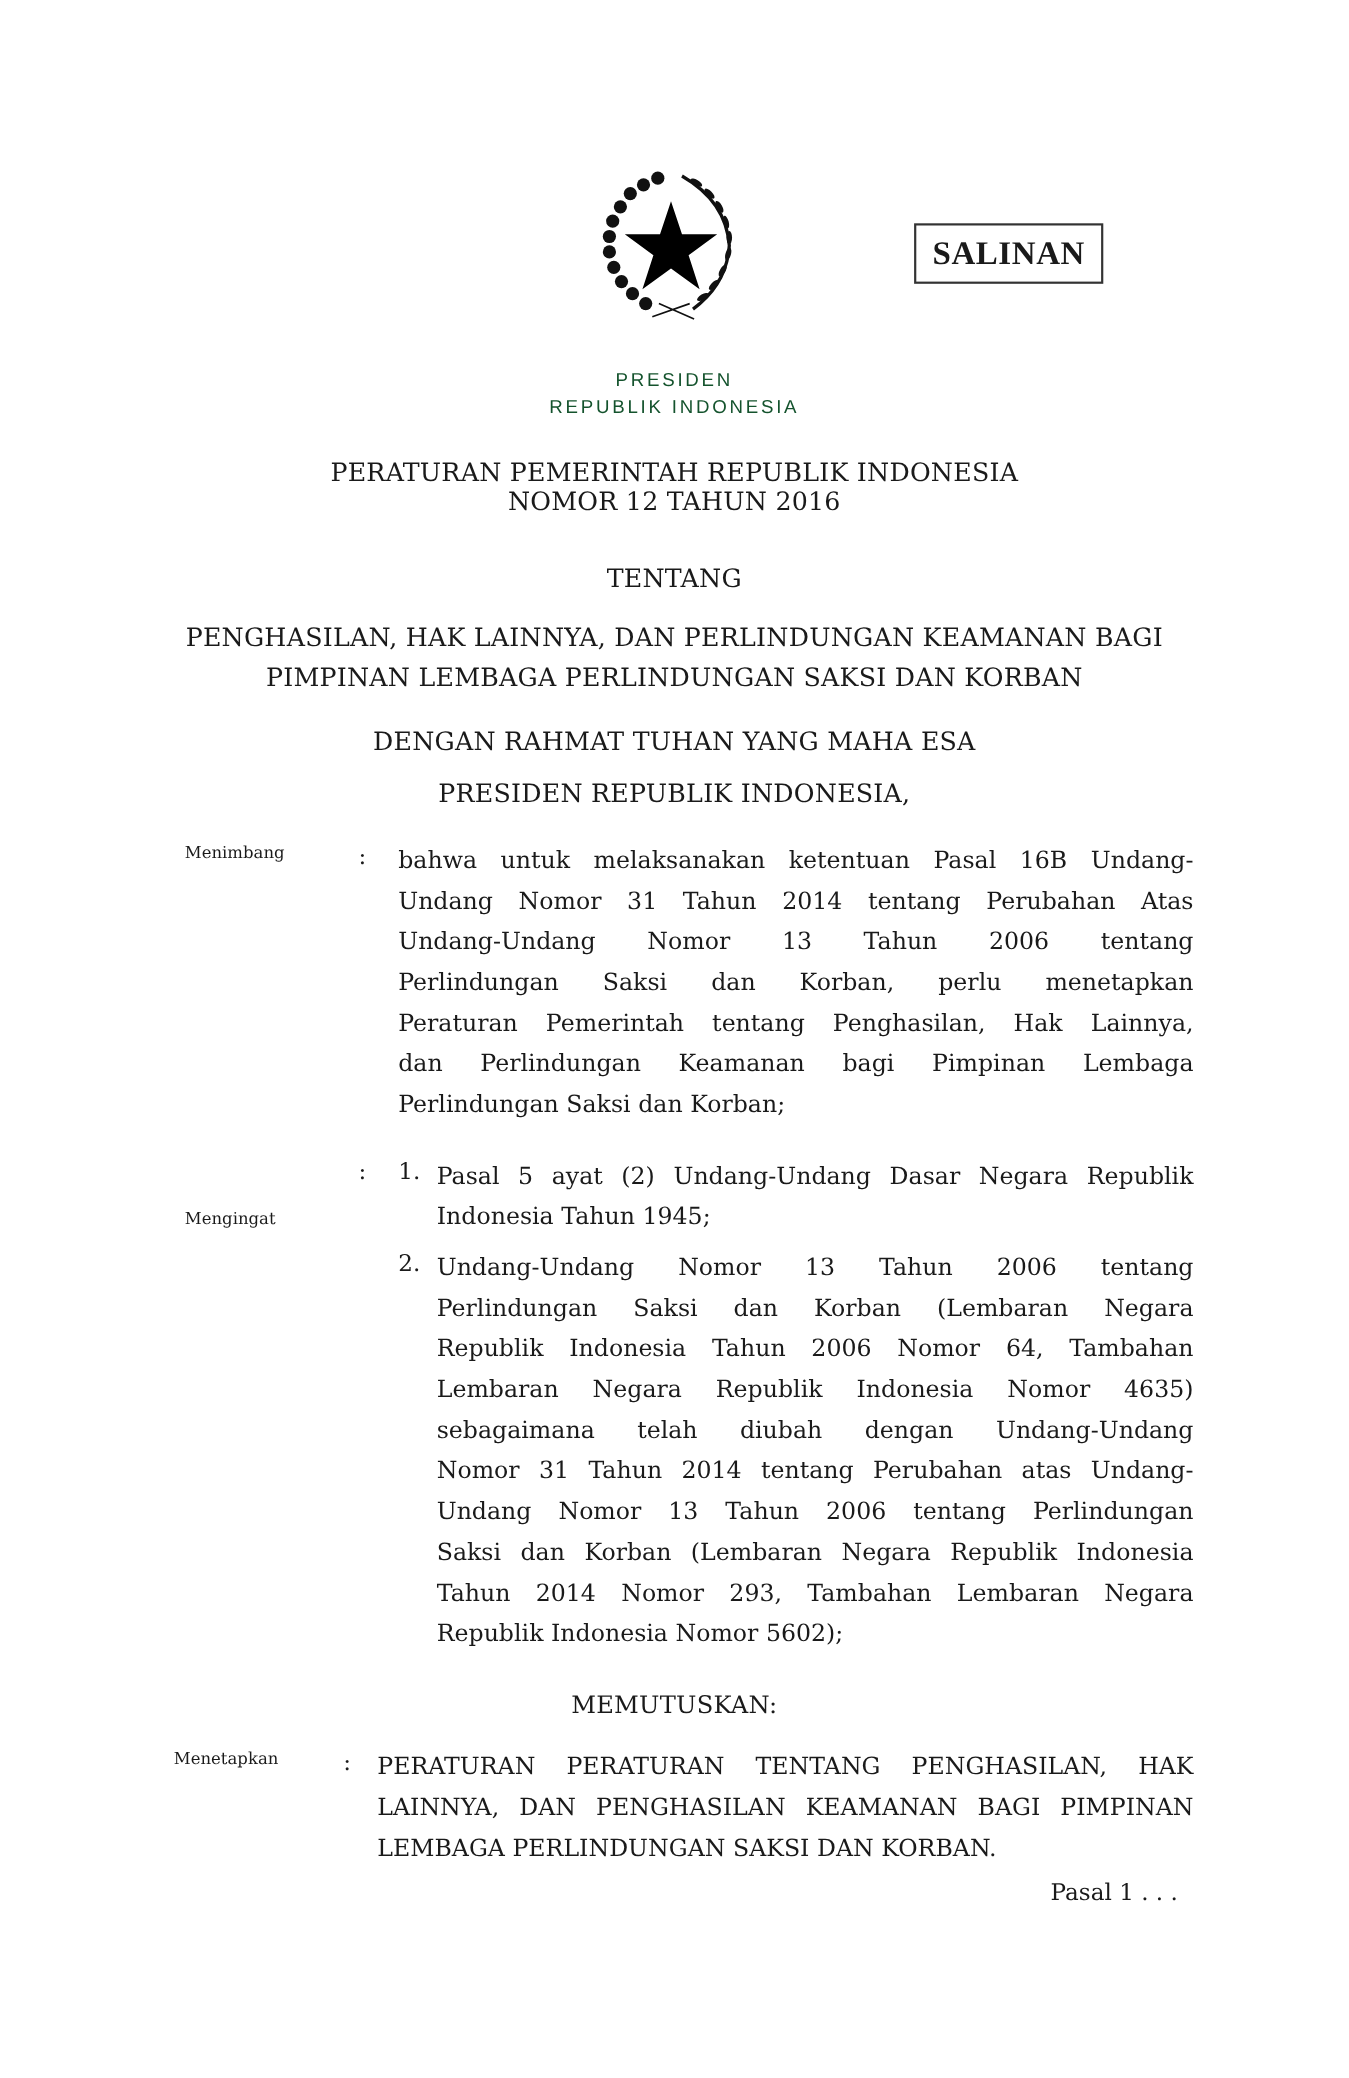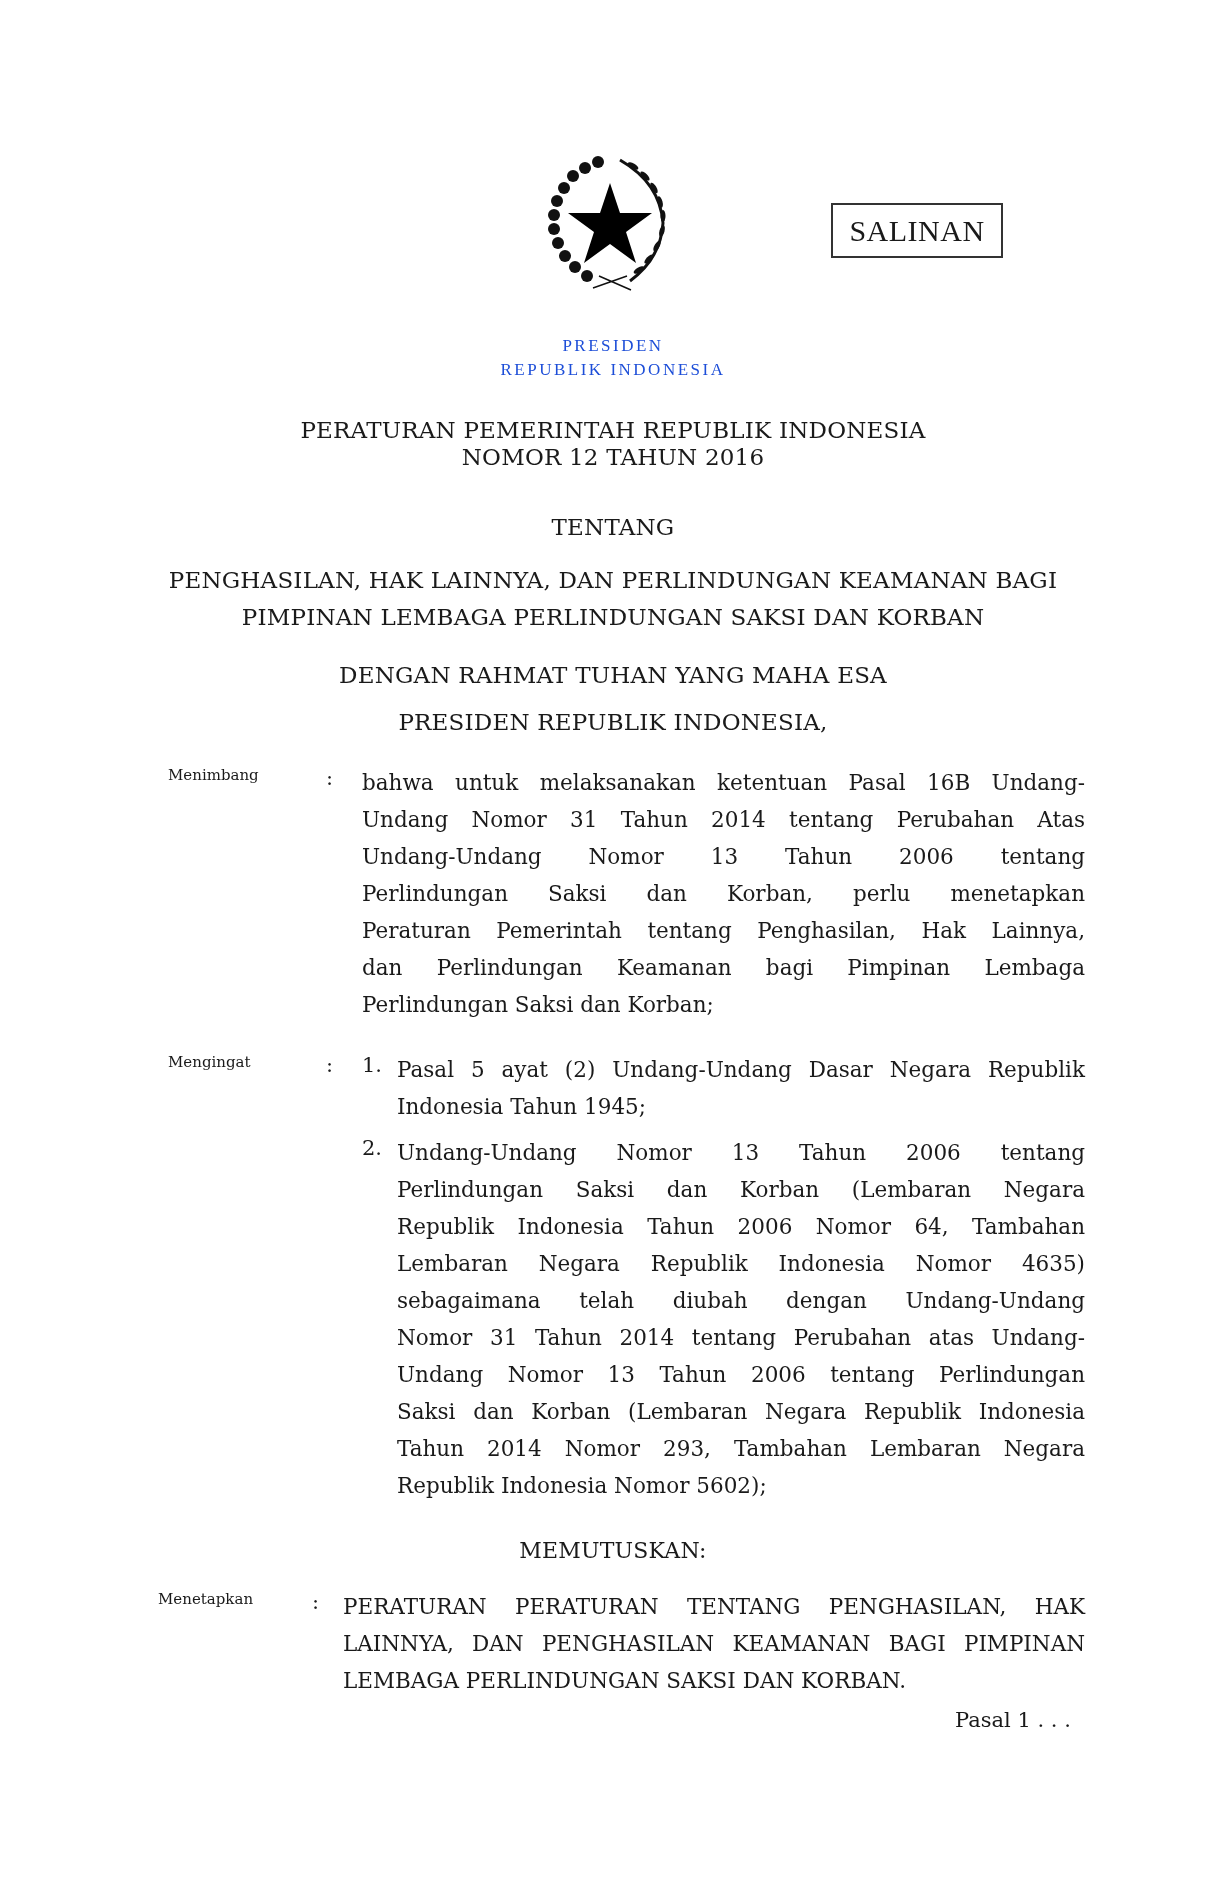--- a/index.html
+++ b/index.html
@@ -1,23 +1,23 @@
 <!DOCTYPE html>
 <html><head>
 <meta charset="utf-8">
 <style>
   html,body{margin:0;padding:0;background:#fff;}
   body{width:1226px;height:1889px;position:relative;overflow:hidden;color:#1a1a1a;
        font-family:"DejaVu Serif","Liberation Serif",serif;}
   .abs{position:absolute;}
   .center{left:0;width:1226px;text-align:center;}
   .title{font-size:23px;letter-spacing:0.2px;}
-  .small-caps{font-family:Liberation Serif, serif;font-size:17px;letter-spacing:2.5px;color:#1d4ed8;}
+  .small-caps{font-family:Liberation Sans, sans-serif;font-size:17px;letter-spacing:2.5px;color:#14532d;}
   #salinan{left:831px;top:203px;width:172px;height:55px;border:2px solid #333;box-sizing:border-box;
-           font-family:"Liberation Serif",serif;font-weight:normal;font-size:30px;text-align:center;line-height:51px;letter-spacing:0.5px;}
+           font-family:"Liberation Serif",serif;font-weight:bold;font-size:30px;text-align:center;line-height:51px;letter-spacing:0.5px;}
   .label{font-size:15px;}
   .colon{font-size:21px;}
   .body{font-size:21.5px;line-height:37px;text-align:justify;text-align-last:left;}
   .body-line{display:block;text-align:justify;text-align-last:justify;white-space:nowrap;}
   .body-line.last{text-align-last:left;}
   .numlabel{font-size:21px;}
 </style>
 </head>
 <body>
 
@@ -76,21 +76,21 @@
 <div class="abs body" style="left:362px;top:764px;width:723px;">
   <span class="body-line">bahwa untuk melaksanakan ketentuan Pasal 16B Undang-</span>
   <span class="body-line">Undang Nomor 31 Tahun 2014 tentang Perubahan Atas</span>
   <span class="body-line">Undang-Undang Nomor 13 Tahun 2006 tentang</span>
   <span class="body-line">Perlindungan Saksi dan Korban, perlu menetapkan</span>
   <span class="body-line">Peraturan Pemerintah tentang Penghasilan, Hak Lainnya,</span>
   <span class="body-line">dan Perlindungan Keamanan bagi Pimpinan Lembaga</span>
   <span class="body-line last">Perlindungan Saksi dan Korban;</span>
 </div>
 
-<div class="abs label" style="left:168px;top:1053px;">Mengingat</div>
+<div class="abs label" style="left:168px;top:1099px;">Mengingat</div>
 <div class="abs colon" style="left:326px;top:1053px;">:</div>
 
 <div class="abs numlabel" style="left:362px;top:1053px;">1.</div>
 <div class="abs body" style="left:397px;top:1051px;width:688px;">
   <span class="body-line">Pasal 5 ayat (2) Undang-Undang Dasar Negara Republik</span>
   <span class="body-line last">Indonesia Tahun 1945;</span>
 </div>
 
 <div class="abs numlabel" style="left:362px;top:1136px;">2.</div>
 <div class="abs body" style="left:397px;top:1134px;width:688px;">

